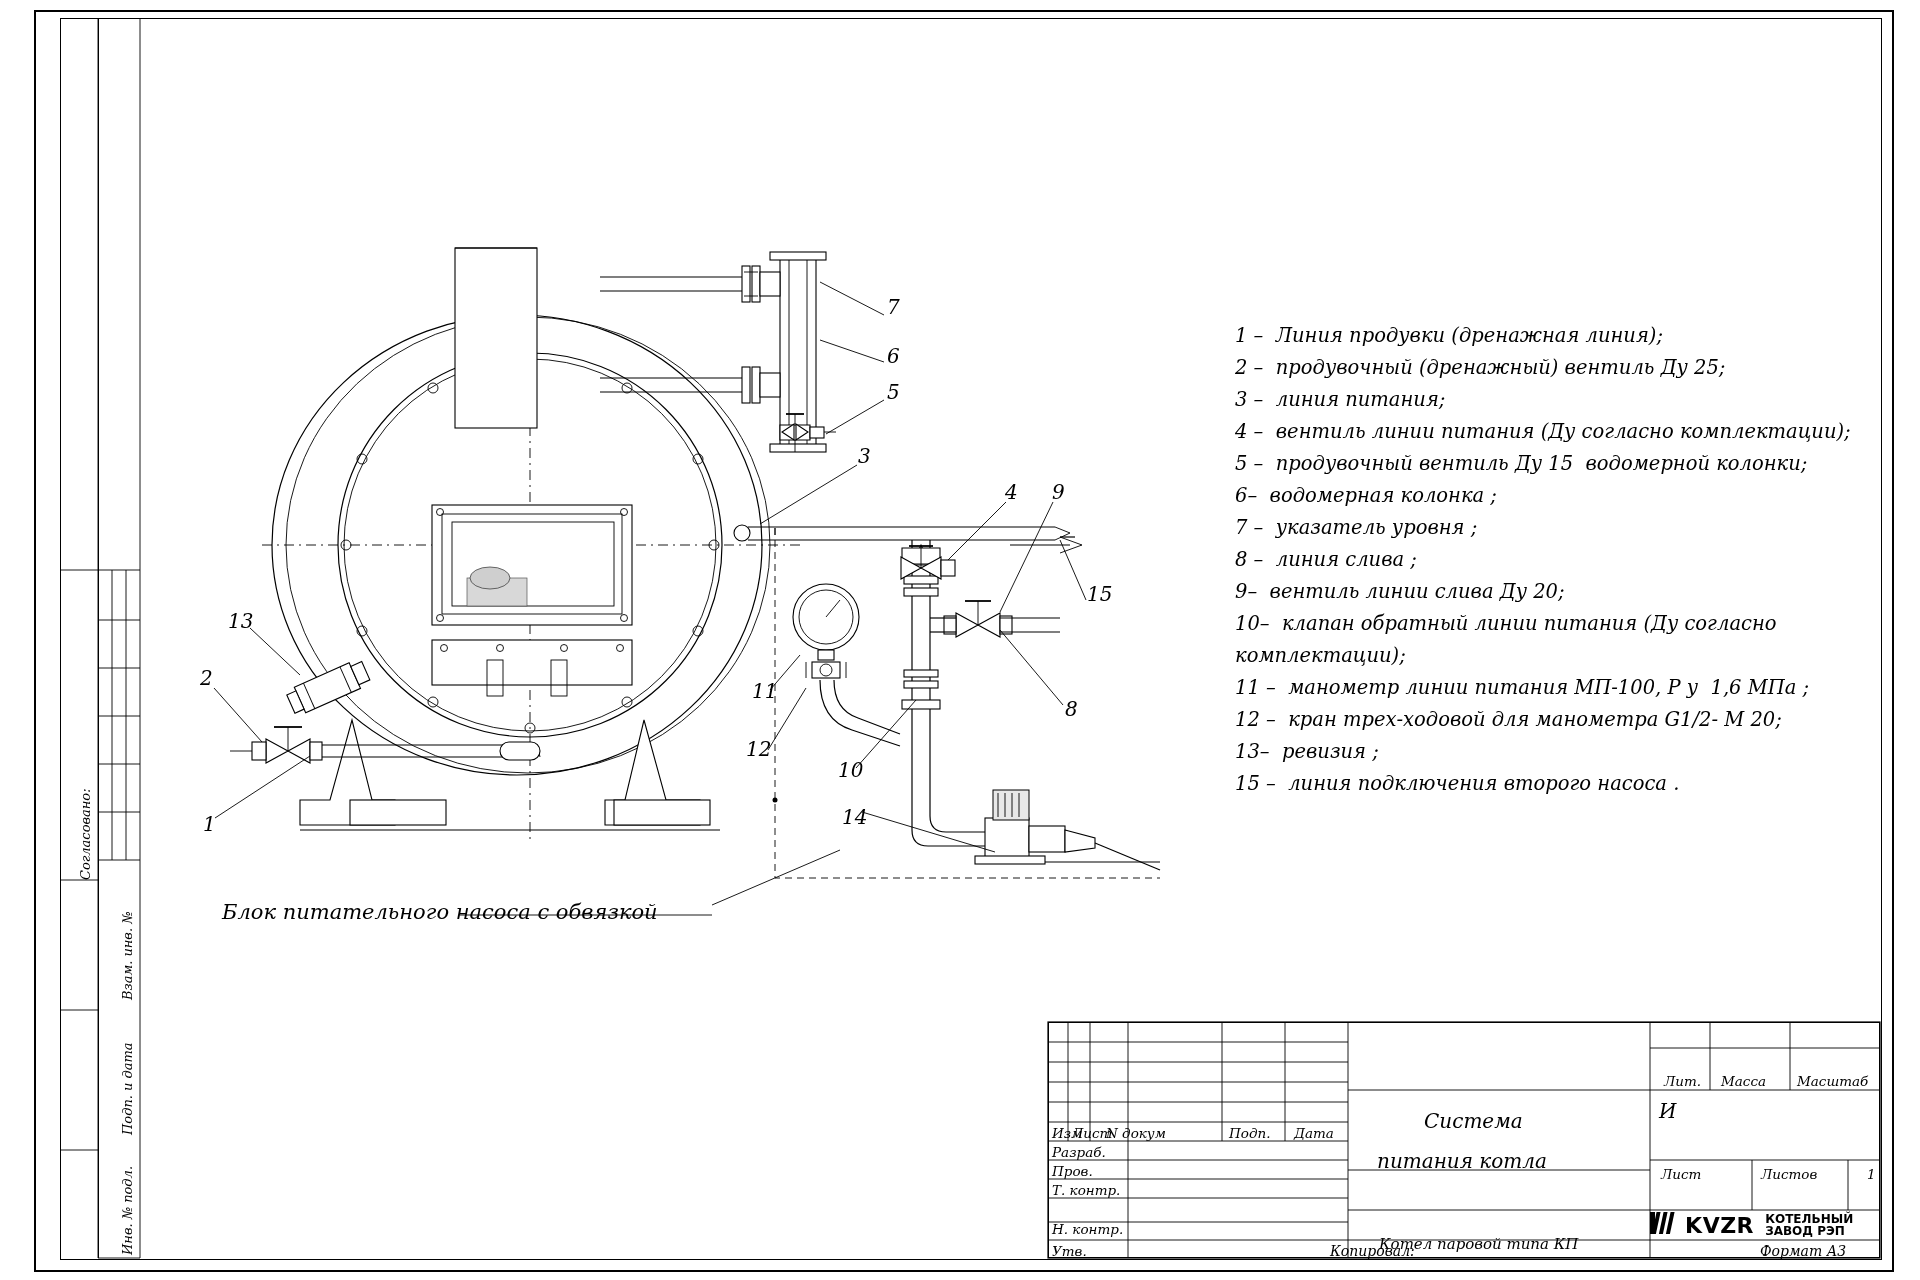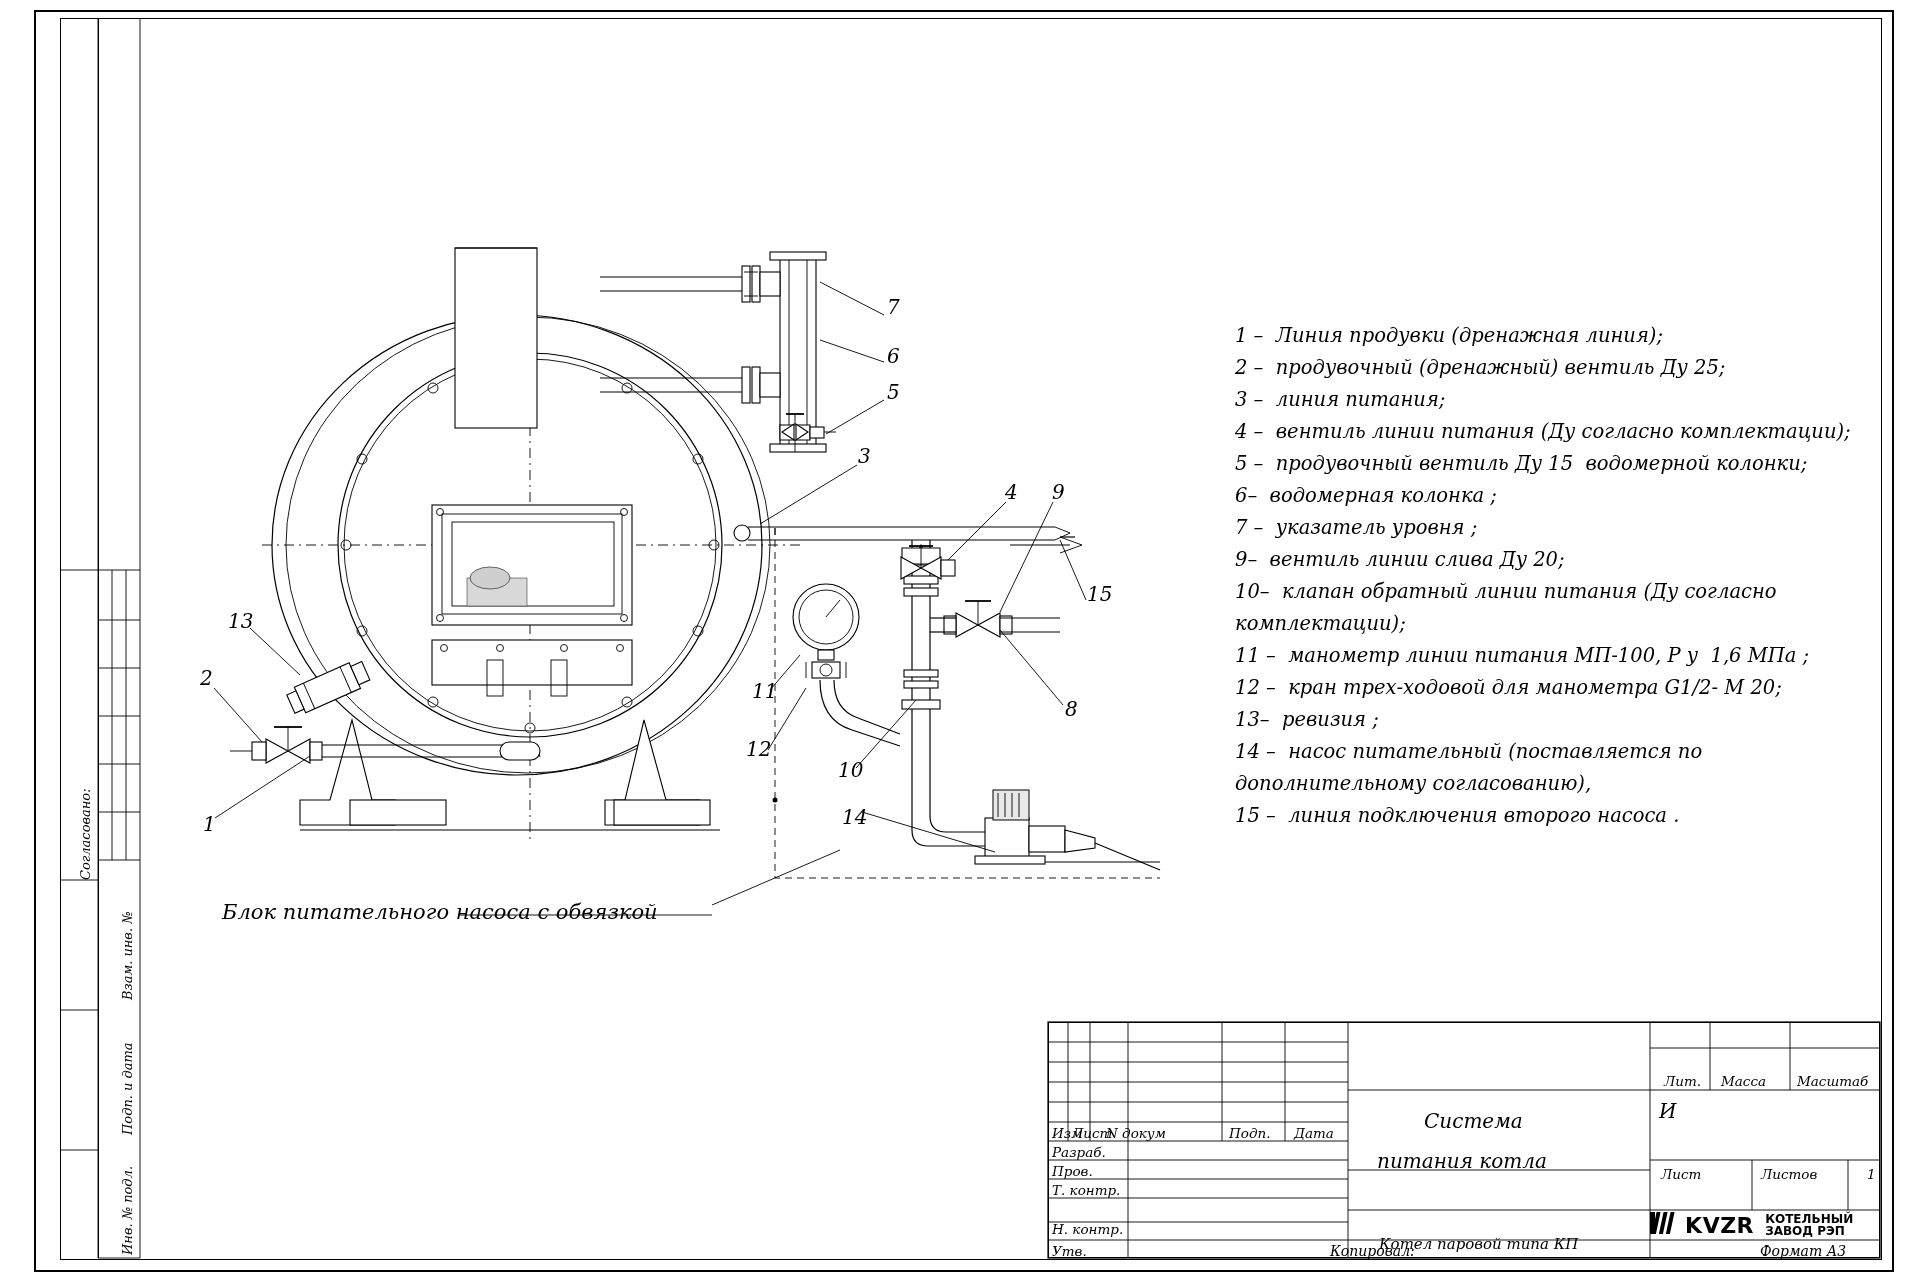--- a/index.html
+++ b/index.html
@@ -359,26 +359,26 @@
   <div class="vlabel" style="left:120px;top:1255px;">Инв. № подл.</div>
 
   <div id="legend">
     <div>1 –  Линия продувки (дренажная линия);</div>
     <div>2 –  продувочный (дренажный) вентиль Ду 25;</div>
     <div>3 –  линия питания;</div>
     <div>4 –  вентиль линии питания (Ду согласно комплектации);</div>
     <div>5 –  продувочный вентиль Ду 15  водомерной колонки;</div>
     <div>6–  водомерная колонка ;</div>
     <div>7 –  указатель уровня ;</div>
+    <div>8 –  линия слива ;</div>
     <div>9–  вентиль линии слива Ду 20;</div>
     <div>10–  клапан обратный линии питания (Ду согласно комплектации);</div>
     <div>11 –  манометр линии питания МП-100, Р у  1,6 МПа ;</div>
     <div>12 –  кран трех-ходовой для манометра G1/2- М 20;</div>
     <div>13–  ревизия ;</div>
-    <div>14 –  насос питательный (поставляется по дополнительному согласованию),</div>
     <div>15 –  линия подключения второго насоса .</div>
   </div>
 
   <div class="callout" style="left:887px;top:295px;">7</div>
   <div class="callout" style="left:887px;top:344px;">6</div>
   <div class="callout" style="left:887px;top:380px;">5</div>
   <div class="callout" style="left:858px;top:444px;">3</div>
   <div class="callout" style="left:1005px;top:480px;">4</div>
   <div class="callout" style="left:1052px;top:480px;">9</div>
   <div class="callout" style="left:1087px;top:582px;">15</div>

